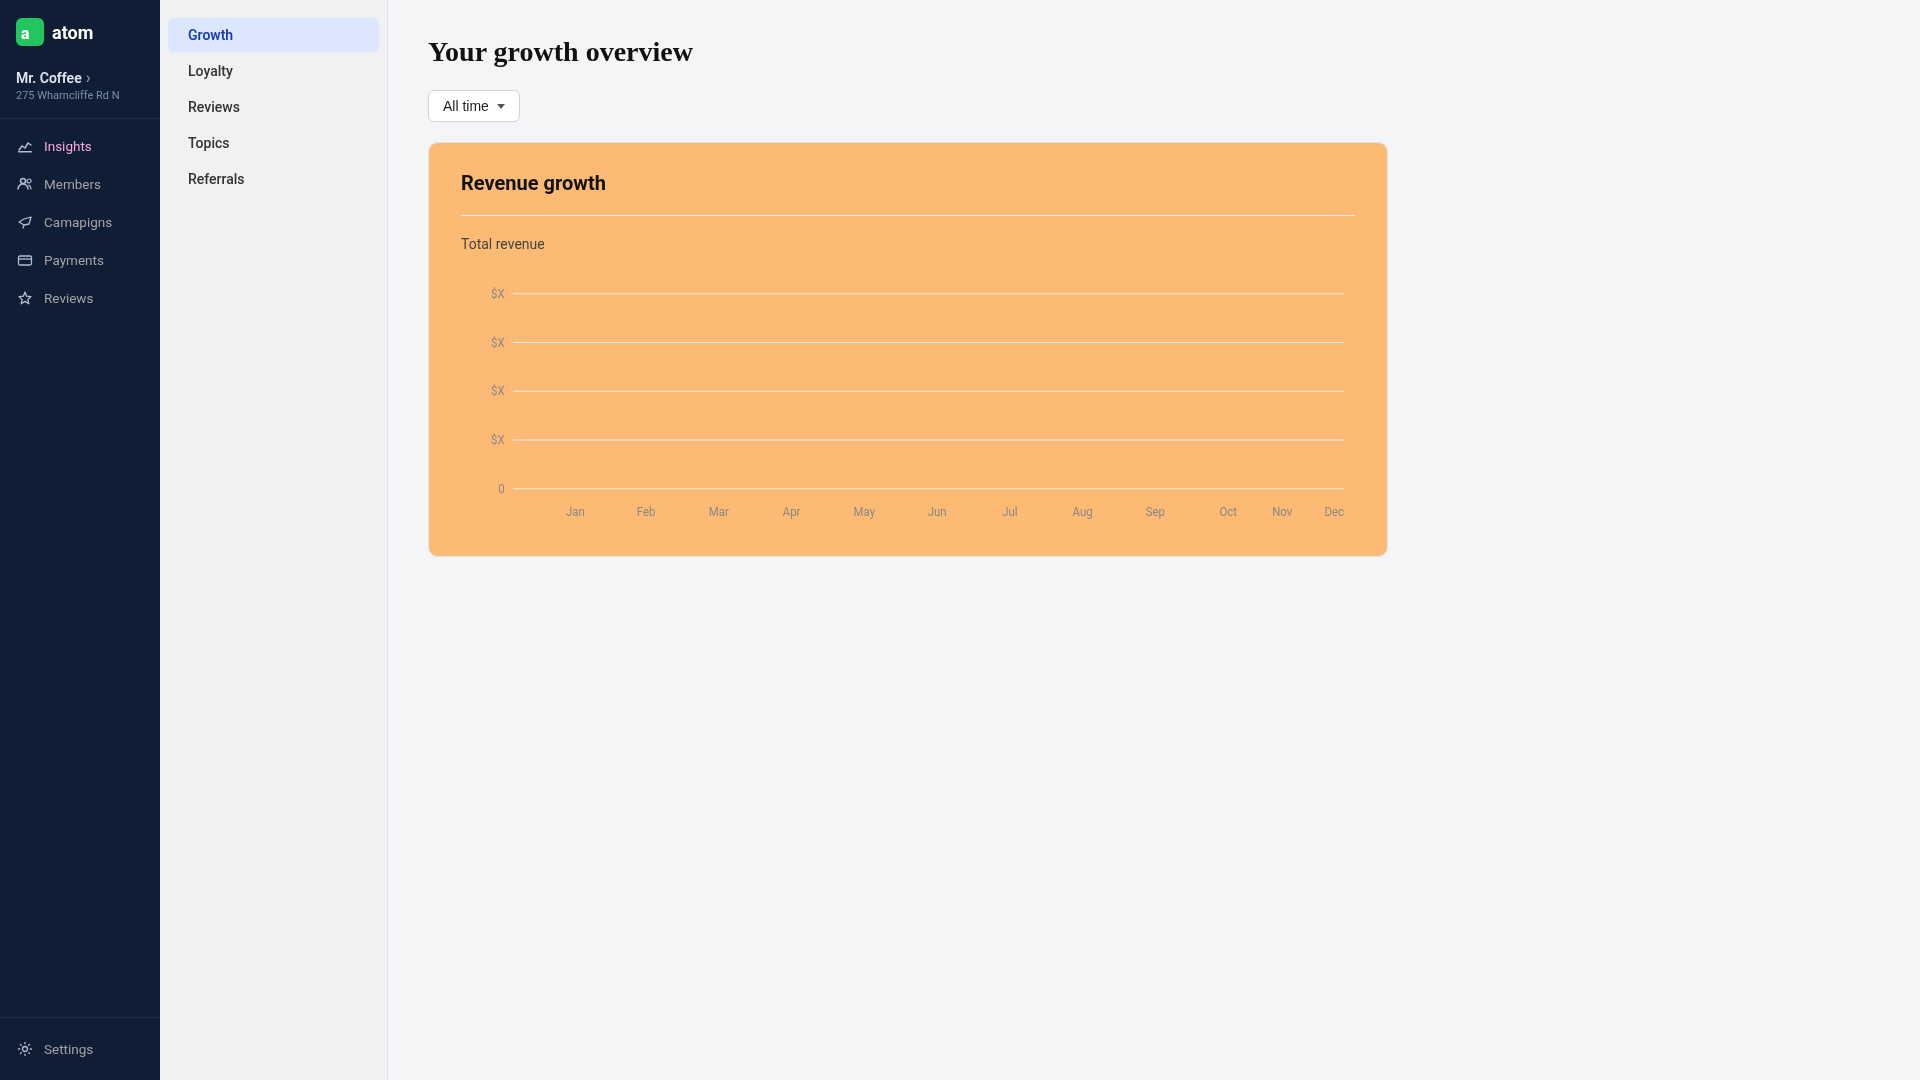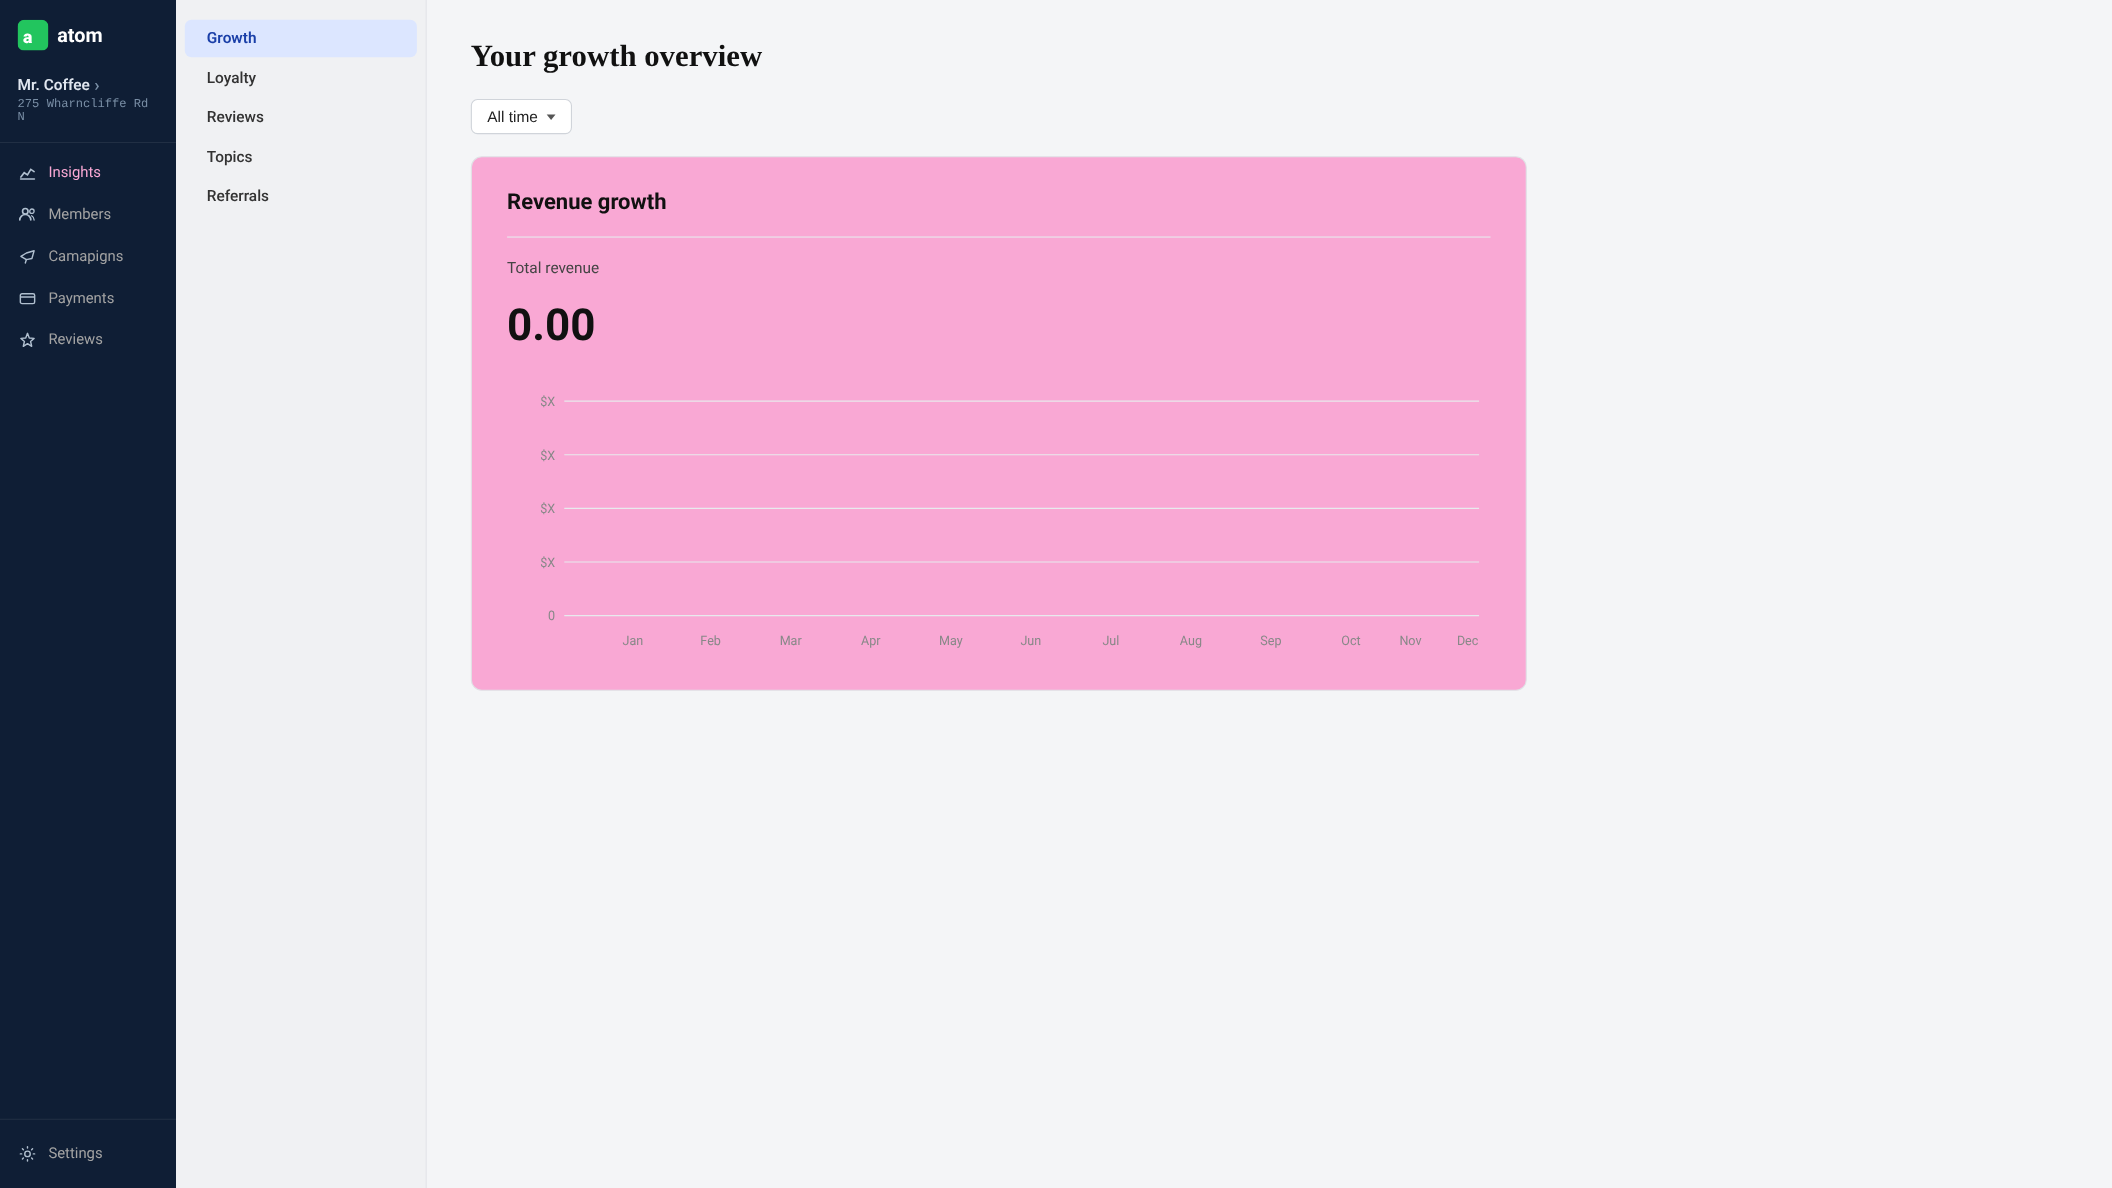--- a/index.html
+++ b/index.html
@@ -40,21 +40,20 @@
       font-size: 14px;
       font-weight: 600;
       display: flex;
       align-items: center;
       gap: 4px;
     }
     .sidebar-account-addr {
       color: #7a8fa6;
       font-size: 11px;
       margin-top: 2px;
-      font-family: Liberation Mono, monospace;
     }
     .sidebar-nav {
       flex: 1;
       padding: 8px 0;
     }
     .sidebar-nav-item {
       display: flex;
       align-items: center;
       gap: 10px;
       padding: 10px 16px;
@@ -127,21 +126,21 @@
       border: 1.5px solid #d0d4da;
       border-radius: 6px;
       padding: 7px 14px;
       font-size: 14px;
       color: #222;
       cursor: pointer;
     }
 
     
     .chart-card {
-      background: #f9a8d4;
+      background: #fdba74;
       border-radius: 10px;
       border: 1px solid #e0e2e6;
       padding: 28px 32px 24px 32px;
       max-width: 960px;
     }
     .chart-card-title {
       font-size: 20px;
       font-weight: 700;
       color: #111;
       margin-bottom: 20px;
@@ -306,21 +305,20 @@
     <button class="time-dropdown">
       <span>All time</span>
       <span class="chevron-down"></span>
     </button>
   </div>
 
   <div class="chart-card">
     <div class="chart-card-title">Revenue growth</div>
     <hr class="chart-divider">
     <div class="revenue-label">Total revenue</div>
-    <div class="revenue-value">0.00</div>
 
     <div class="chart-area">
       <svg class="chart-svg" viewBox="0 0 860 240" preserveAspectRatio="none">
 
         <line x1="50" y1="20" x2="850" y2="20" stroke="#e8eaed" stroke-width="1"></line>
         <line x1="50" y1="65" x2="850" y2="65" stroke="#e8eaed" stroke-width="1"></line>
         <line x1="50" y1="110" x2="850" y2="110" stroke="#e8eaed" stroke-width="1"></line>
         <line x1="50" y1="155" x2="850" y2="155" stroke="#e8eaed" stroke-width="1"></line>
         <line x1="50" y1="200" x2="850" y2="200" stroke="#e8eaed" stroke-width="1"></line>
 

